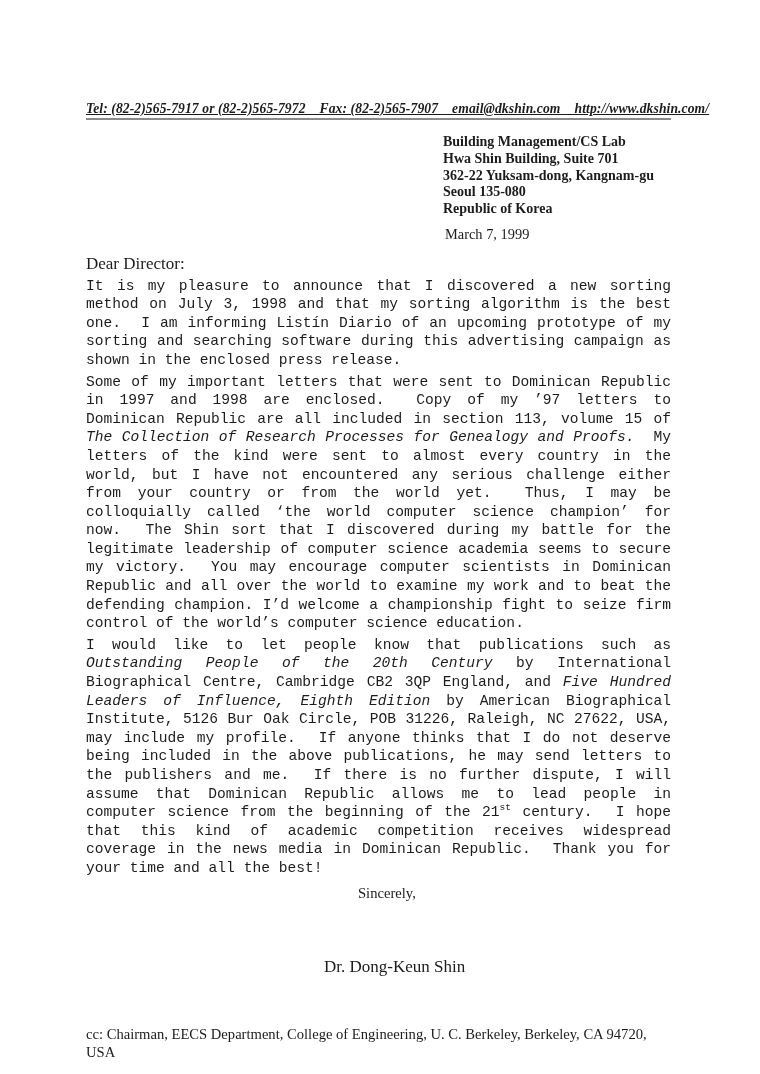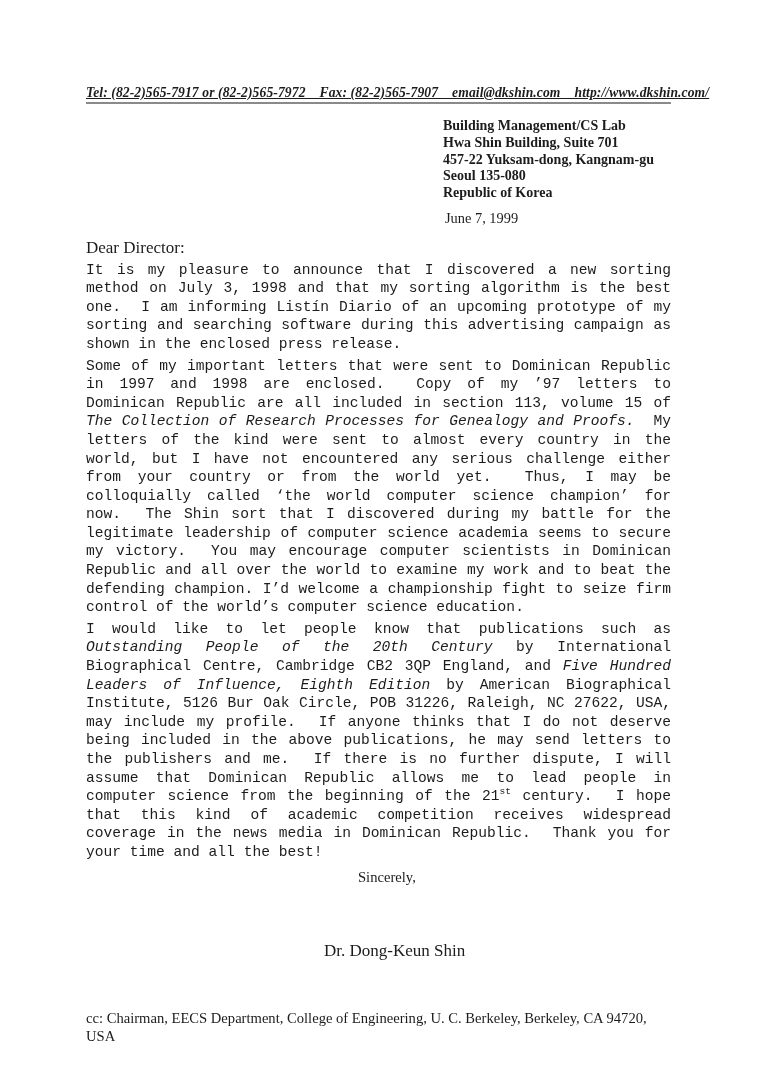--- a/index.html
+++ b/index.html
@@ -10,21 +10,21 @@
     height: 1074px;
     margin: 0 auto;
     background: #ffffff;
     color: #1c1c1c;
     font-family: "Liberation Serif", "DejaVu Serif", serif;
     overflow: hidden;
   }
   .content {
     position: absolute;
     left: 86px;
-    top: 84px;
+    top: 100px;
     width: 585px;
   }
   .letterhead {
     font-size: 13.6px;
     font-weight: bold;
     font-style: italic;
     white-space: nowrap;
     line-height: 17px;
     border-bottom: 2px solid #8a8a8a;
     padding-bottom: 1px;
@@ -94,26 +94,26 @@
 <div class="page">
   <div class="content">
 
     <div class="letterhead">
       <span class="contact-text">Tel: (82-2)565-7917 or (82-2)565-7972&nbsp;&nbsp;&nbsp; Fax: (82-2)565-7907&nbsp;&nbsp;&nbsp; email@dkshin.com&nbsp;&nbsp;&nbsp; http://www.dkshin.com/</span>
     </div>
 
     <div class="sender-block">
       <div>Building Management/CS Lab</div>
       <div>Hwa Shin Building, Suite 701</div>
-      <div>457-22 Yuksam-dong, Kangnam-gu</div>
+      <div>362-22 Yuksam-dong, Kangnam-gu</div>
       <div>Seoul 135-080</div>
       <div>Republic of Korea</div>
     </div>
 
-    <div class="date-line">June 7, 1999</div>
+    <div class="date-line">March 7, 1999</div>
 
 
     <div class="salutation">Dear Director:</div>
 
     <p class="body-para"><span>It is my pleasure to announce that I discovered a new sorting method on July 3, 1998 and that my sorting algorithm is the best one.&nbsp; I am informing Listín Diario of an upcoming prototype of my sorting and searching software during this advertising campaign as shown in the enclosed press release.</span></p>
 
     <p class="body-para"><span>Some of my important letters that were sent to Dominican Republic in 1997 and 1998 are enclosed.&nbsp; Copy of my ’97 letters to Dominican Republic are all included in section 113, volume 15 of </span><span class="italic">The Collection of Research Processes for Genealogy and Proofs.</span><span>&nbsp; My letters of the kind were sent to almost every country in the world, but I have not encountered any serious challenge either from your country or from the world yet.&nbsp; Thus, I may be colloquially called ‘the world computer science champion’ for now.&nbsp; The Shin sort that I discovered during my battle for the legitimate leadership of computer science academia seems to secure my victory.&nbsp; You may encourage computer scientists in Dominican Republic and all over the world to examine my work and to beat the defending champion. I’d welcome a championship fight to seize firm control of the world’s computer science education.</span></p>
 
     <p class="body-para"><span>I would like to let people know that publications such as </span><span class="italic">Outstanding People of the 20th Century</span><span> by International Biographical Centre, Cambridge CB2 3QP England, and </span><span class="italic">Five Hundred Leaders of Influence, Eighth Edition</span><span> by American Biographical Institute, 5126 Bur Oak Circle, POB 31226, Raleigh, NC 27622, USA, may include my profile.&nbsp; If anyone thinks that I do not deserve being included in the above publications, he may send letters to the publishers and me.&nbsp; If there is no further dispute, I will assume that Dominican Republic allows me to lead people in computer science from the beginning of the 21</span><span class="sup">st</span><span> century.&nbsp; I hope that this kind of academic competition receives widespread coverage in the news media in Dominican Republic.&nbsp; Thank you for your time and all the best!</span></p>
 

